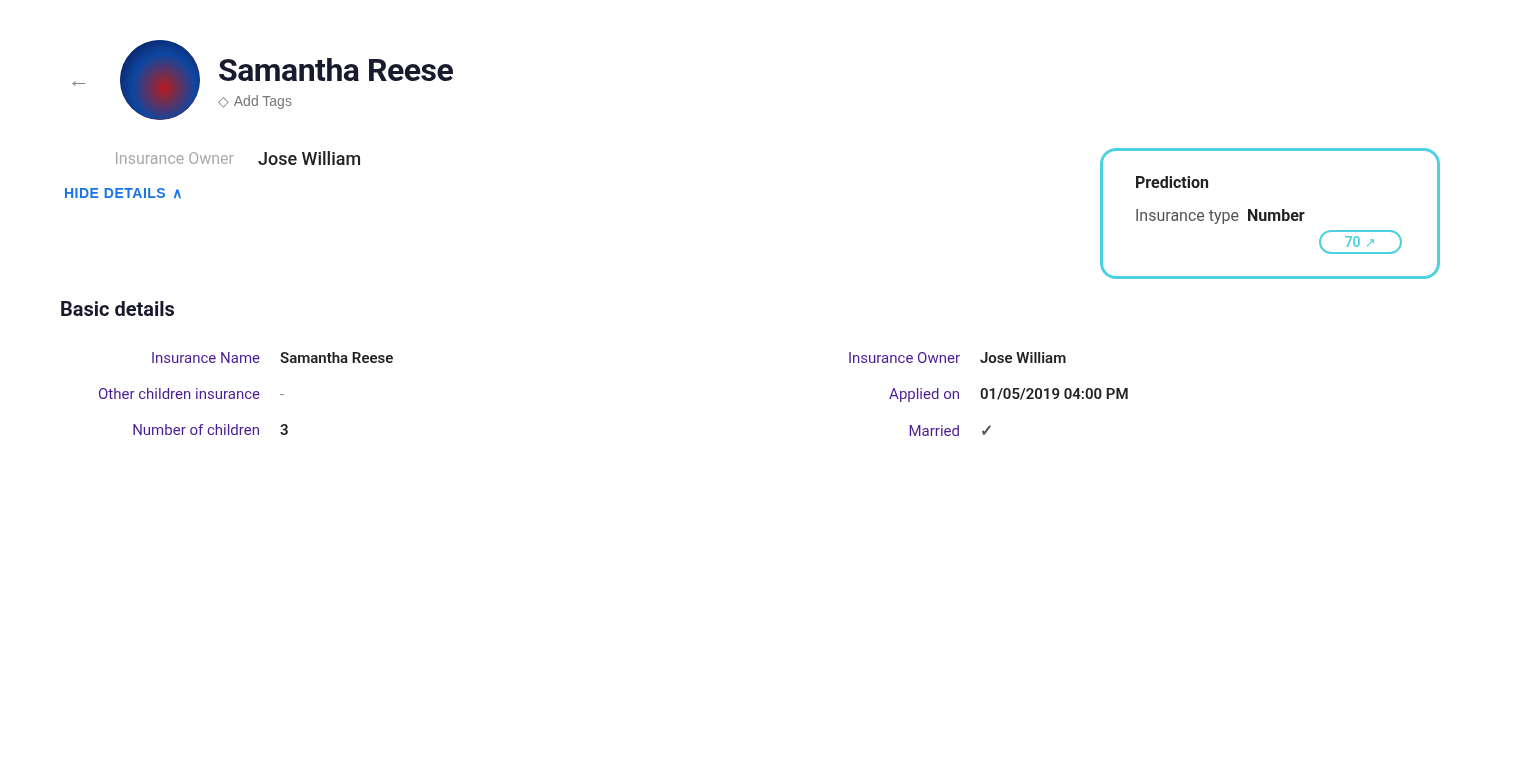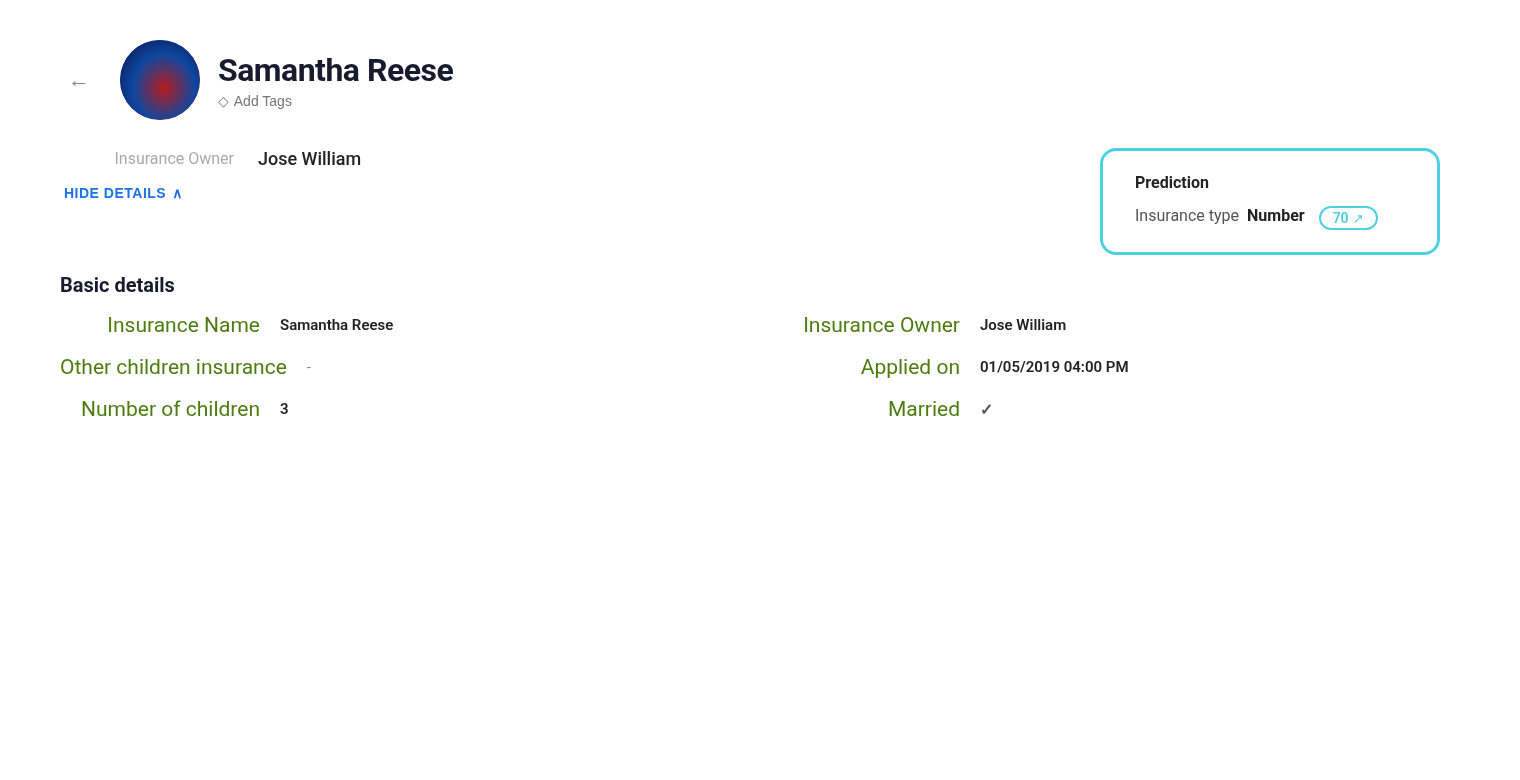--- a/index.html
+++ b/index.html
@@ -133,27 +133,28 @@
       color: #555;
       font-weight: 400;
     }
     .prediction-type-value {
       color: #222;
       font-weight: 700;
     }
     .prediction-badge {
       border: 2px solid #4dd0e1;
       border-radius: 20px;
-      padding: 2px 12px;
+      padding: 2px 24px;
       font-size: 14px;
       color: #4dd0e1;
       display: flex;
       align-items: center;
       gap: 4px;
       margin-left: 6px;
+      margin-top: 24px;
     }
     .badge-score {
       font-weight: 600;
     }
     .badge-arrow {
       font-size: 13px;
     }
 
     
     .hide-details-btn {
@@ -170,40 +171,40 @@
       gap: 6px;
       padding: 0;
       margin-bottom: 28px;
     }
 
     
     .section-title {
       font-size: 20px;
       font-weight: 700;
       color: #1a1a2e;
-      margin-bottom: 16px;
+      margin-bottom: 28px;
     }
     .details-grid {
       display: grid;
       grid-template-columns: 1fr 1fr;
       gap: 0;
     }
     .details-col {
       display: flex;
       flex-direction: column;
       gap: 18px;
     }
     .detail-field {
       display: flex;
       align-items: center;
       gap: 20px;
     }
     .detail-label {
-      color: #4d7c0f;
-      font-size: 21px;
+      color: #4c1d95;
+      font-size: 15px;
       min-width: 200px;
       text-align: right;
     }
     .detail-value {
       color: #222;
       font-size: 15px;
       font-weight: 600;
     }
     .detail-value.light {
       color: #888;

